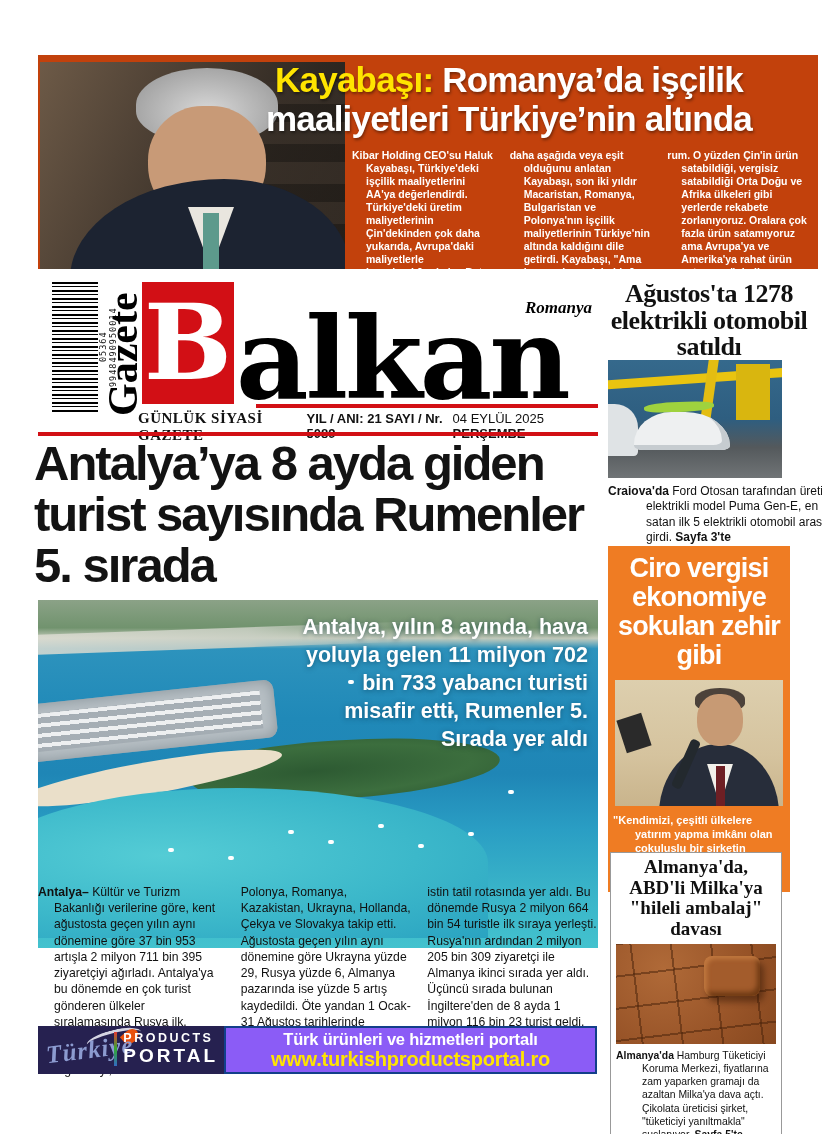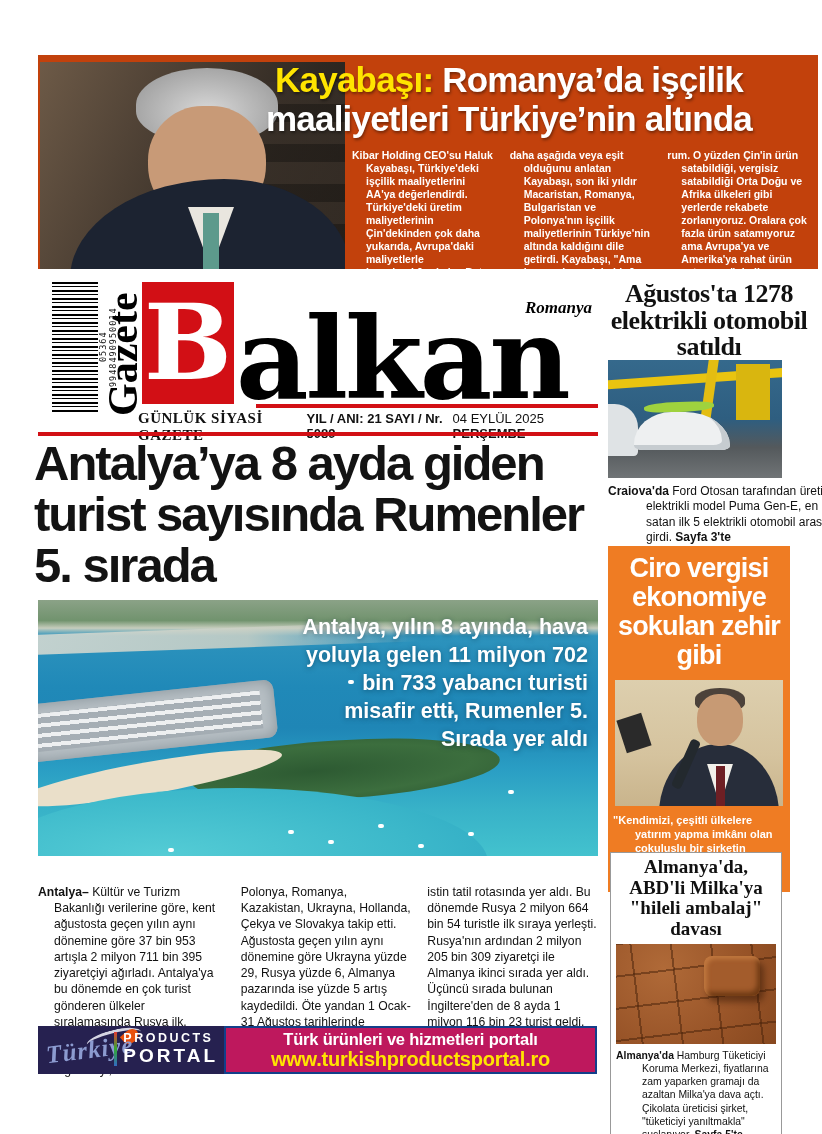--- a/index.html
+++ b/index.html
@@ -52,21 +52,21 @@
                     justify-content:space-between; align-items:baseline; }
   .tagline { font-family:"Liberation Serif", serif; font-weight:bold; font-size:15px; letter-spacing:.5px; }
   .issue-line { font-weight:bold; font-size:13px; }
   .dateline { font-size:13px; }
   .dateline .day { font-weight:bold; }
   .masthead-rule { position:absolute; left:0; right:0; top:154px; height:4px; background:#d20f15; }
 
   
   .main-headline { position:absolute; left:34px; top:438px; width:566px; text-align:left;
                    font-weight:800; font-size:49px; line-height:1.04; letter-spacing:-2px; color:#131313; }
-  .sea-photo { position:absolute; left:38px; top:600px; width:560px; height:256px; overflow:hidden;
+  .sea-photo { position:absolute; left:38px; top:600px; width:560px; height:348px; overflow:hidden;
                background:linear-gradient(180deg,#8ba287 0%,#71936e 8%,#c6cdbd 11%,#2d93bd 14%,#2089b8 34%,
                            #1f86b6 50%,#2a9ec4 66%,#38b2c8 82%,#43c2ce 100%); }
   .sp-town { position:absolute; left:0; top:28px; width:68%; height:20px; transform:skewY(-2deg);
              background:linear-gradient(90deg,#dcdcd2,#ccd1c6 55%,rgba(205,210,200,0)); opacity:.85; }
   .sp-marina { position:absolute; left:-12px; top:92px; width:250px; height:58px; transform:rotate(-6deg);
                background:#b7bfc4; border-radius:10px; box-shadow:inset 0 0 14px #87939a; }
   .sp-boat-rows { position:absolute; left:10px; top:10px; right:14px; height:38px;
                   background:repeating-linear-gradient(180deg,rgba(255,255,255,.95) 0 4px,rgba(120,130,140,.35) 4px 10px); opacity:.8; }
   .sp-peninsula { position:absolute; left:152px; top:140px; width:310px; height:58px; transform:rotate(-4deg);
                   background:radial-gradient(ellipse at 40% 50%,#2d5a32,#3c6e3e 60%,#2e5b33); border-radius:45% 55% 50% 50%; }
@@ -91,21 +91,21 @@
   .tp-script { position:absolute; left:8px; top:10px; font-family:"Liberation Serif", serif; font-style:italic;
                font-weight:bold; font-size:25px; color:#8c9bd0; transform:rotate(-7deg); letter-spacing:1px; }
   .tp-tulip { position:absolute; left:86px; top:2px; width:13px; height:17px; background:#e8500e;
               border-radius:50% 50% 50% 0; transform:rotate(48deg); }
   .tp-swoosh { position:absolute; left:48px; top:4px; width:56px; height:14px; border-top:3px solid #e9e9f2;
                border-radius:50%; transform:rotate(-14deg); opacity:.9; }
   .tp-text { position:absolute; right:6px; top:6px; padding-left:6px;
              border-left:3px solid; border-image:linear-gradient(180deg,#e33,#3a3,#36c) 1; color:#fff; }
   .tp-products { font-weight:bold; font-size:12.5px; letter-spacing:2.5px; line-height:1.1; }
   .tp-portal { font-weight:bold; font-size:19px; letter-spacing:3px; line-height:1.05; }
-  .footer-banner { position:absolute; left:224px; top:1026px; width:373px; height:48px; background:#be185d;
+  .footer-banner { position:absolute; left:224px; top:1026px; width:373px; height:48px; background:#8b5cf6;
                    border:2px solid #123f8a; box-sizing:border-box; text-align:center; color:#fff; }
   .fb-line1 { font-weight:800; font-size:16.5px; margin-top:2px; letter-spacing:-0.2px; }
   .fb-line2 { font-weight:800; font-size:20px; color:#ffe400; letter-spacing:-0.2px; margin-top:-1px; }
 
   
   .ev-headline { position:absolute; left:604px; top:281px; width:210px; text-align:center;
                  font-family:"Liberation Serif", serif; font-weight:bold; font-size:26px; line-height:1.02;
                  letter-spacing:-0.5px; }
   .ev-photo { position:absolute; left:608px; top:360px; width:174px; height:118px; overflow:hidden;
               background:linear-gradient(180deg,#35698c 0%,#2e5e80 50%,#54595c 74%,#707476 100%); }

